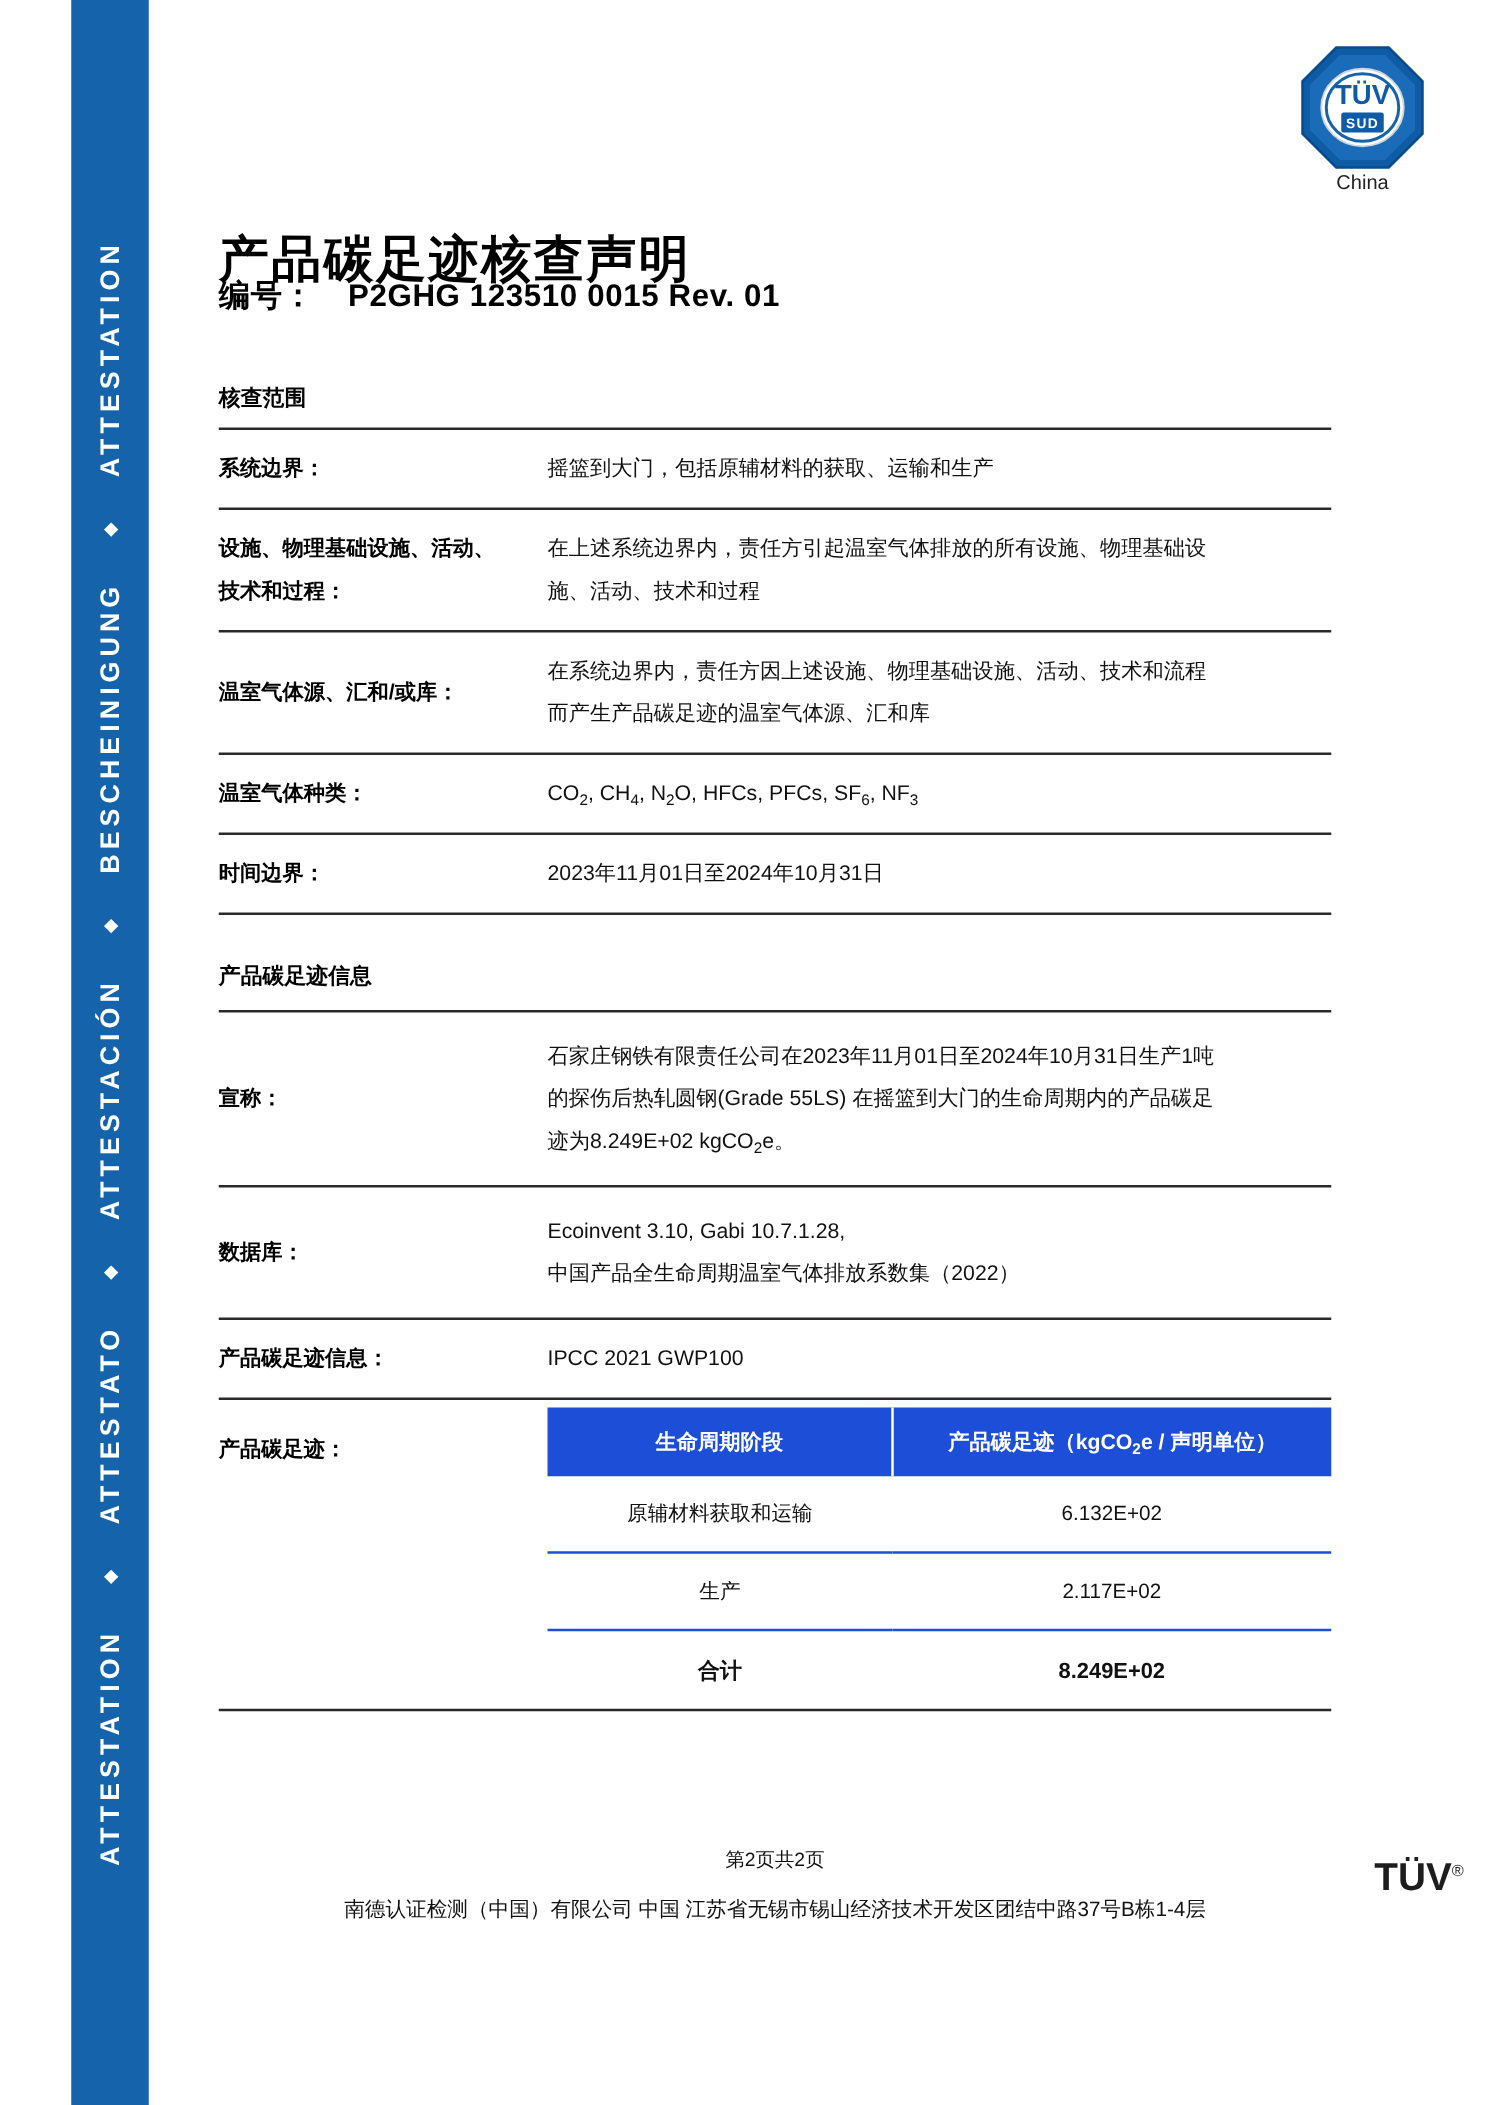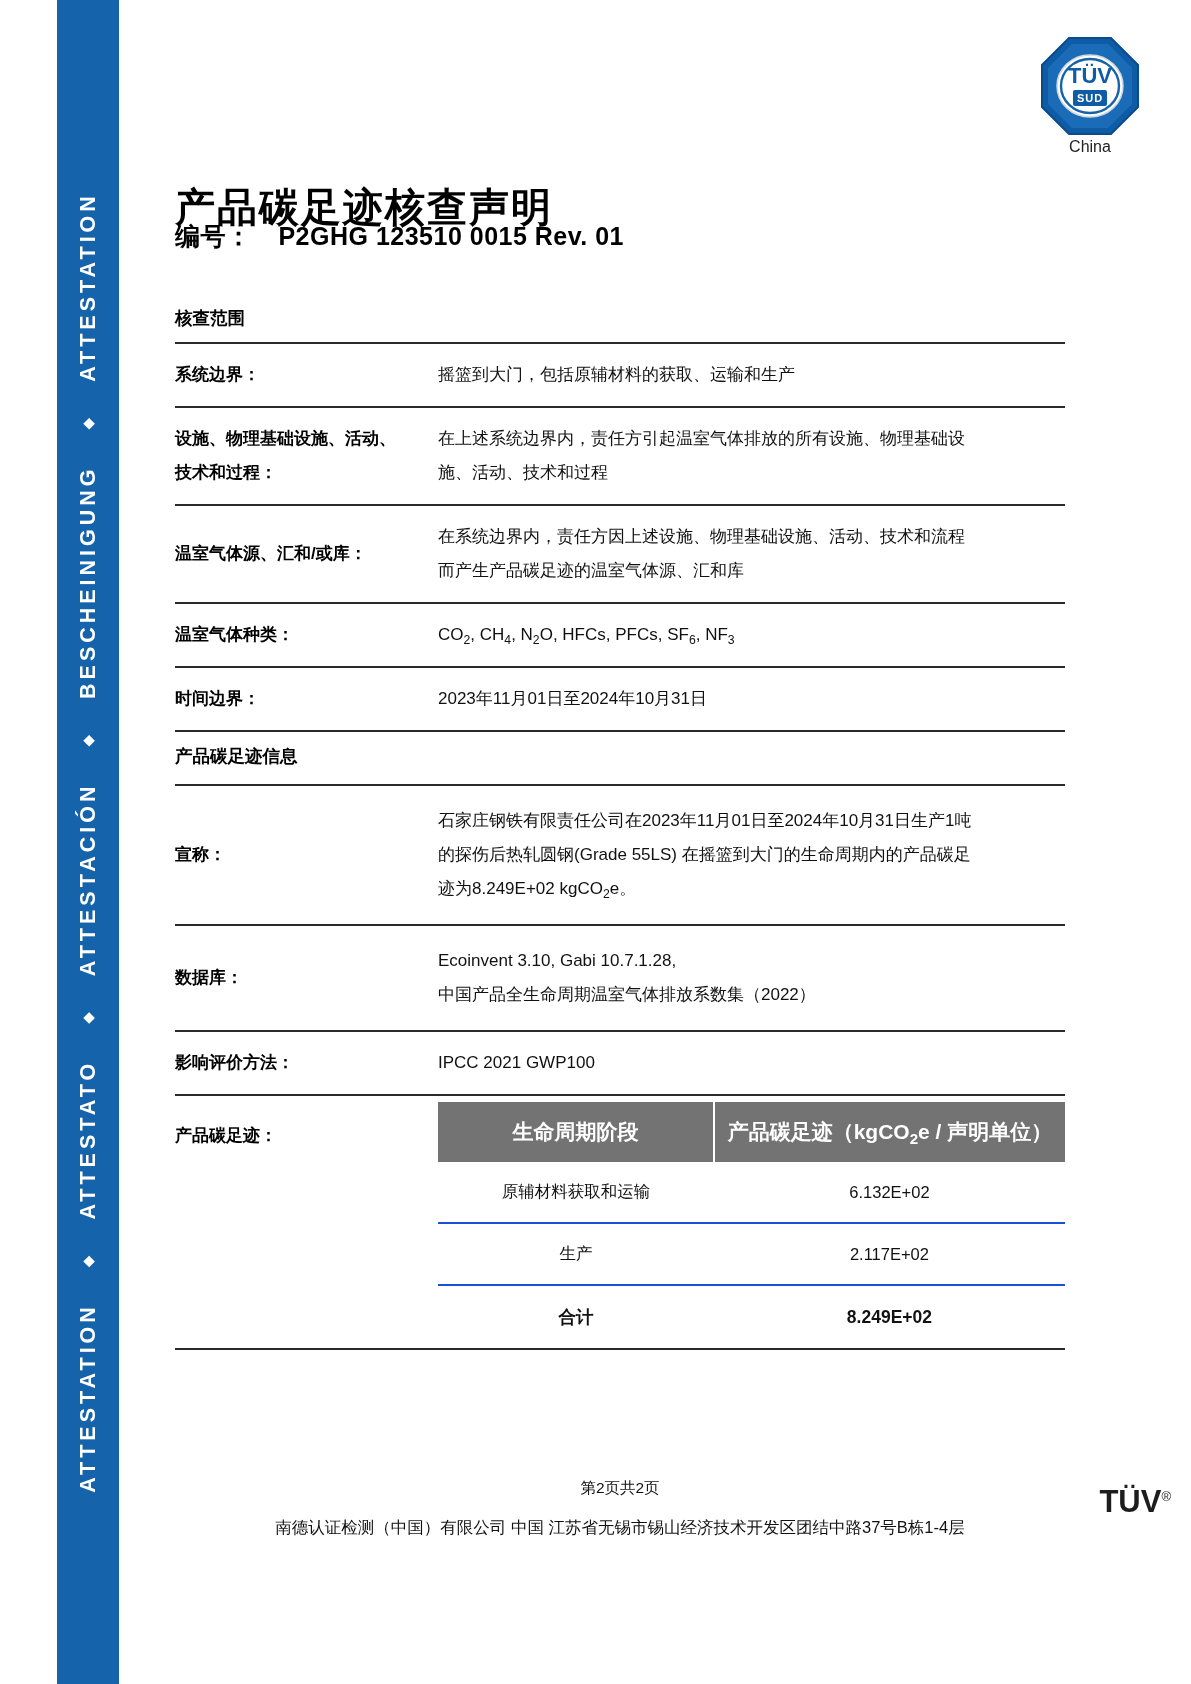--- a/index.html
+++ b/index.html
@@ -88,22 +88,22 @@
   sub{font-size:0.72em;line-height:0;}
   
   .fp-row{display:flex;align-items:flex-start;padding-top:6px;}
   .fp-lbl{
     width:263px;flex:0 0 263px;
     font-size:17px;font-weight:bold;color:#000;
     padding-top:22px;
   }
   .fp-table{flex:1;border-collapse:collapse;width:100%;}
   .fp-table th{
-    background:#737373;color:#ffffff;
-    font-size:21px;font-weight:bold;
+    background:#1d4ed8;color:#ffffff;
+    font-size:17px;font-weight:bold;
     padding:16px 6px;text-align:center;
     border:0;
   }
   .fp-table th.c1{border-right:2px solid #ffffff;width:44%;}
   .fp-table td{
     font-size:16.5px;color:#111;text-align:center;
     padding:19px 6px;
     border-bottom:2px solid #1d4ed8;
   }
   .fp-table tr.first td{border-top:0;}
@@ -206,21 +206,21 @@
     <hr class="rule">
 
     <div class="row">
       <div class="lbl">时间边界：</div>
       <div class="val">
         <div>2023年11月01日至2024年10月31日</div>
       </div>
     </div>
     <hr class="rule">
 
-    <div class="section-head" style="padding-top:12px;padding-bottom:16px;">产品碳足迹信息</div>
+    <div class="section-head" style="padding-top:36px;padding-bottom:16px;">产品碳足迹信息</div>
     <hr class="rule">
 
     <div class="row tall center-lbl">
       <div class="lbl">宣称：</div>
       <div class="val">
         <div>石家庄钢铁有限责任公司在2023年11月01日至2024年10月31日生产1吨</div>
         <div>的探伤后热轧圆钢(Grade 55LS) 在摇篮到大门的生命周期内的产品碳足</div>
         <div>迹为8.249E+02 kgCO<sub>2</sub>e。</div>
       </div>
     </div>
@@ -229,21 +229,21 @@
     <div class="row tall center-lbl">
       <div class="lbl">数据库：</div>
       <div class="val">
         <div>Ecoinvent 3.10, Gabi 10.7.1.28,</div>
         <div>中国产品全生命周期温室气体排放系数集（2022）</div>
       </div>
     </div>
     <hr class="rule">
 
     <div class="row">
-      <div class="lbl">影响评价方法：</div>
+      <div class="lbl">产品碳足迹信息：</div>
       <div class="val">IPCC 2021 GWP100</div>
     </div>
     <hr class="rule">
 
     <div class="fp-row fp-wrap">
       <div class="fp-lbl">产品碳足迹：</div>
       <table class="fp-table">
         <thead>
           <tr>
             <th class="c1">生命周期阶段</th>

